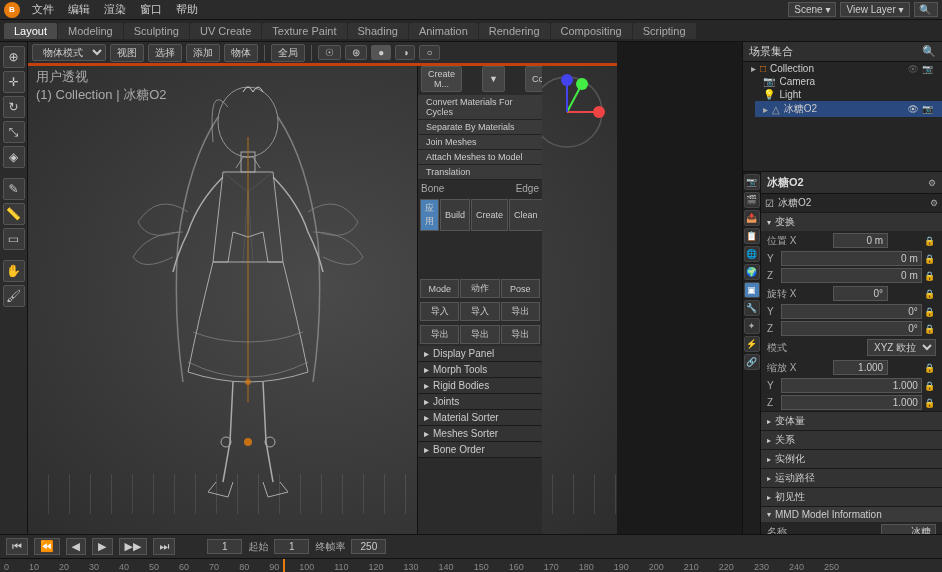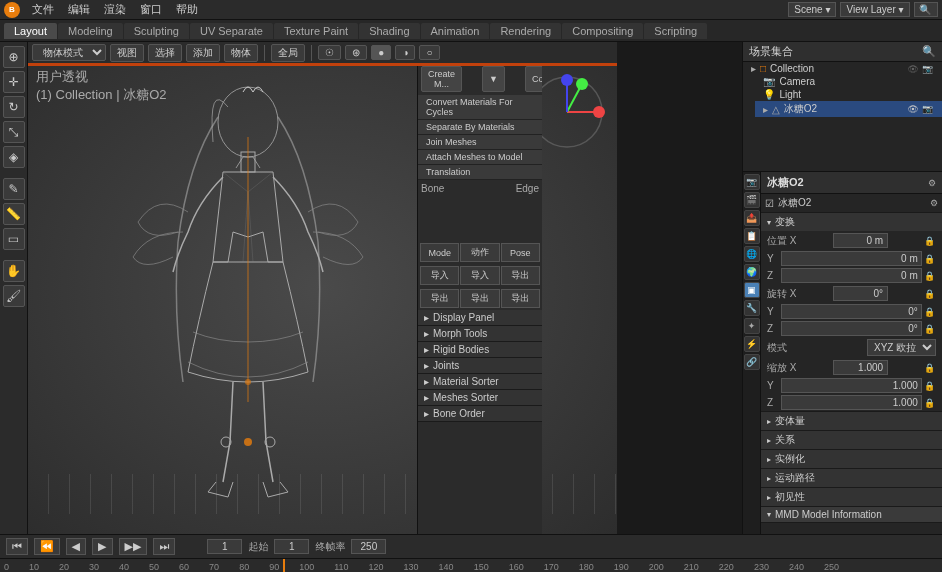--- a/index.html
+++ b/index.html
@@ -462,21 +462,21 @@
     <span class="top-icon-btn">Scene ▾</span>
     <span class="top-icon-btn">View Layer ▾</span>
     <span class="top-icon-btn">🔍</span>
   </div>
 </div>
 
 <div id="workspace-tabs">
   <span class="workspace-tab active">Layout</span>
   <span class="workspace-tab">Modeling</span>
   <span class="workspace-tab">Sculpting</span>
-  <span class="workspace-tab">UV Separate</span>
+  <span class="workspace-tab">UV Create</span>
   <span class="workspace-tab">Texture Paint</span>
   <span class="workspace-tab">Shading</span>
   <span class="workspace-tab">Animation</span>
   <span class="workspace-tab">Rendering</span>
   <span class="workspace-tab">Compositing</span>
   <span class="workspace-tab">Scripting</span>
 </div>
 
 <div id="main-layout" style="display:flex; height:492px; position:relative;">
 
@@ -618,20 +618,26 @@
     <button class="mmd-btn" style="font-size:9px;">Translation</button>
 
     
     <div style="display:flex; padding:3px; gap:2px; align-items:center;">
       <span style="font-size:10px; color:#aaa;">Bone</span>
       <div style="flex:1;"></div>
       <span style="font-size:10px; color:#aaa;">Edge</span>
     </div>
 
     
+    <div style="display:flex; gap:1px; padding:2px;">
+      <button class="bone-tab active">应用</button>
+      <button class="bone-tab">Build</button>
+      <button class="bone-tab">Create</button>
+      <button class="bone-tab">Clean</button>
+    </div>
 
     
     <div style="display:flex; gap:1px; padding:2px;margin-top:44px;">
       <button class="bone-tab">Mode</button>
       <button class="bone-tab">动作</button>
       <button class="bone-tab">Pose</button>
     </div>
 
     
     <div style="display:flex; gap:1px; padding:2px;">
@@ -839,20 +845,24 @@
           <div class="prop-section-header">
             <span class="arrow">▸</span>
             <span>初见性</span>
           </div>
         </div>
 
         <div class="prop-section">
           <div class="prop-section-header" style="background:#3a3a3a;">
             <span class="arrow">▾</span>
             <span>MMD Model Information</span>
+          </div>
+          <div class="prop-row">
+            <span class="prop-label">名称</span>
+            <input class="prop-value" type="text" value="冰糖" style="">
           </div>
 
         </div>
       </div>
     </div>
   </div>
 </div>
 
 <div id="bottom-bar">
   <div id="timeline-controls">

